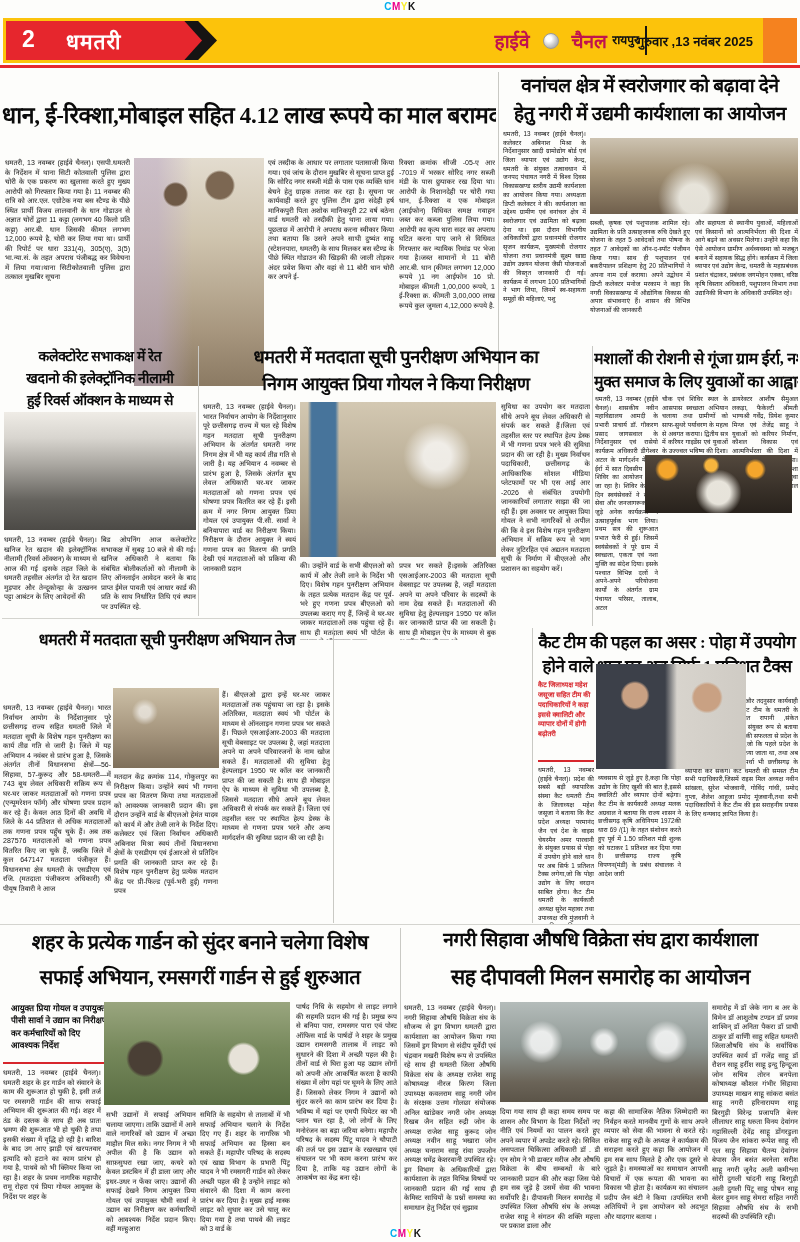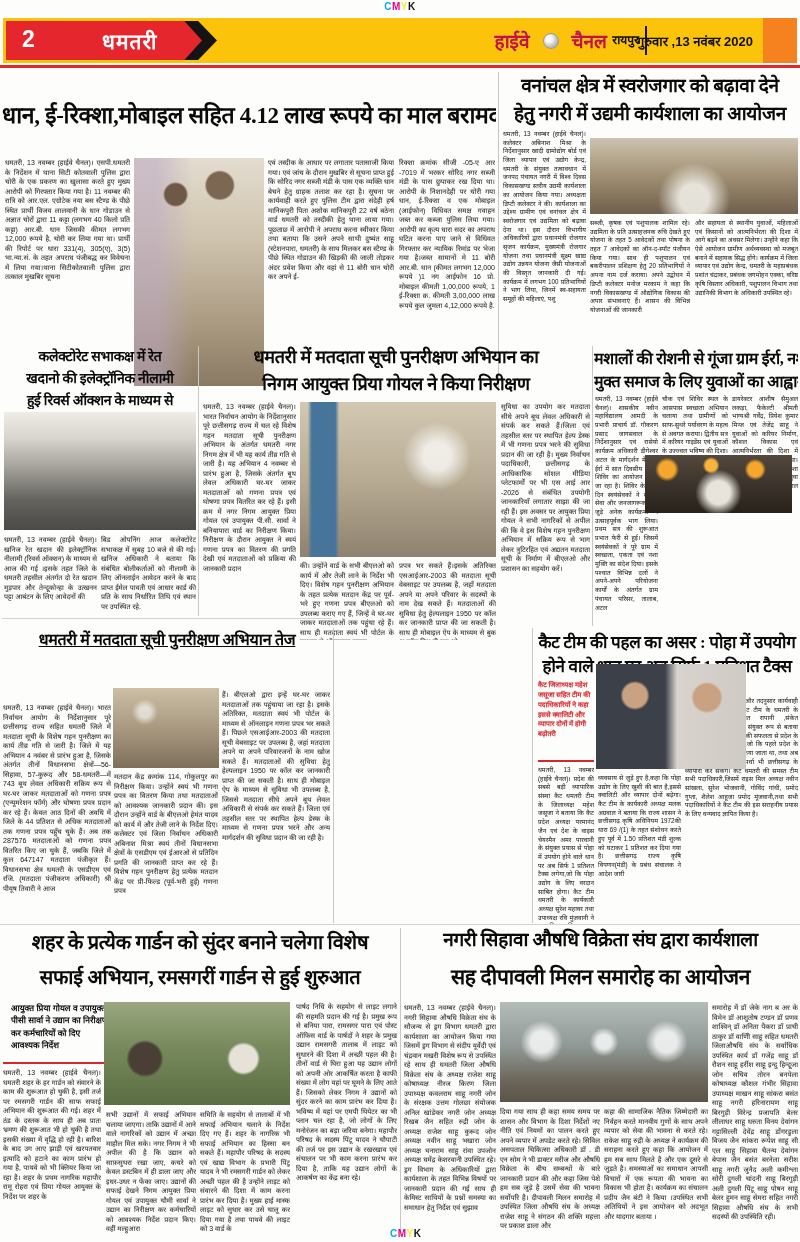--- a/index.html
+++ b/index.html
@@ -28,30 +28,30 @@
 <div id="paper">
 
   <div class="abs cmyk" style="left:0;right:0;top:1px;text-align:center;">
     <span class="c">C</span><span class="m">M</span><span class="y">Y</span><span class="k">K</span>
   </div>
 
   <div class="abs masthead" style="left:3px;top:18px;width:794px;height:45px;">
     <div class="abs tab-black" style="left:172px;top:3px;width:42px;height:39px;"></div>
     <div class="abs tab-red" style="left:3px;top:3px;width:196px;height:39px;">
       <span class="abs" style="left:16px;top:5px;color:#fff;font-weight:bold;font-size:23px;">2</span>
-      <span class="abs" style="left:60px;top:6px;color:#fff;font-weight:bold;font-size:21px;letter-spacing:1px;margin-left:36px;">धमतरी</span>
+      <span class="abs" style="left:60px;top:6px;color:#fff;font-weight:bold;font-size:21px;letter-spacing:1px;">धमतरी</span>
     </div>
     <div class="abs" style="right:190px;top:9px;height:28px;display:flex;align-items:center;gap:13px;font-family:Liberation Mono, monospace;">
       <span class="brand" style="font-size:19px;">हाईवे</span>
       <span style="display:inline-block;width:14px;height:14px;border-radius:50%;background:radial-gradient(circle at 35% 35%, #ffffff 20%, #c9c9c9 55%, #8e8e8e 100%);border:1px solid #9a9a9a;"></span>
       <span class="brand" style="font-size:19px;">चैनल</span>
     </div>
     <span class="abs" style="right:158px;top:13px;color:#111;font-weight:bold;font-size:12px;">रायपुर</span>
     <div class="abs" style="right:150px;top:8px;width:2px;height:29px;background:#151515;"></div>
-    <span class="abs" style="right:44px;top:14px;color:#111;font-weight:bold;font-size:13px;white-space:nowrap;">गुरुवार ,13 नवंबर 2020</span>
+    <span class="abs" style="right:44px;top:14px;color:#111;font-weight:bold;font-size:13px;white-space:nowrap;">गुरुवार ,13 नवंबर 2025</span>
     <div class="abs" style="right:0;top:0;width:34px;height:45px;background:#f5821f;"></div>
   </div>
   <div class="abs" style="left:0;top:65px;width:800px;height:3px;background:#e6262d;"></div>
 
   <div class="abs hl" style="left:2px;top:98px;width:494px;font-size:23px;">धान, ई-रिक्शा,मोबाइल सहित 4.12 लाख रूपये का माल बरामद</div>
   <div class="abs body" style="left:5px;top:158px;width:125px;height:228px;">धमतरी, 13 नवम्बर (हाईवे चैनल)। एसपी.धमतरी के निर्देशन में थाना सिटी कोतवाली पुलिस द्वारा चोरी के एक प्रकरण का खुलासा करते हुए मुख्य आरोपी को गिरफ्तार किया गया है। 11 नवम्बर की रात्रि को आर.एल. एग्रोटेक नया बस स्टैण्ड के पीछे स्थित प्रार्थी विजय लालवानी के धान गोडाउन से अज्ञात चोरों द्वारा 11 कट्टा (लगभग 40 किलो प्रति कट्टा) आर.बी. धान जिसकी कीमत लगभग 12,000 रूपये है, चोरी कर लिया गया था। प्रार्थी की रिपोर्ट पर धारा 331(4), 305(ए), 3(5) भा.न्या.सं. के तहत अपराध पंजीबद्ध कर विवेचना में लिया गया।थाना सिटीकोतवाली पुलिस द्वारा तत्काल मुखबिर सूचना</div>
   <div class="abs photo" style="left:134px;top:158px;width:130px;height:228px;background:
        radial-gradient(circle at 32% 16%, #6e5946 5%, rgba(0,0,0,0) 6%),
        radial-gradient(circle at 66% 12%, #7c6752 6%, rgba(0,0,0,0) 7%),
        linear-gradient(90deg, rgba(187,168,196,0.55) 18%, rgba(0,0,0,0) 45%),
@@ -99,21 +99,21 @@
   <div class="abs body-sm" style="left:662px;top:395px;width:66px;height:232px;">चौक एवं शिविर स्थल के आसपास स्वच्छता अभियान चलाया तथा ग्रामीणों को साफ-सुथरे पर्यावरण के महत्व से अवगत कराया। द्वितीय सत्र में करियर गाइडेंस एवं युवाओं के उज्ज्वल भविष्य की दिशा। विषय पर बौद्धिक परिचर्चा आयोजित की गई। इस अवसर पर बढ़ौदा आरसेटी धमतरी से</div>
   <div class="abs body-sm" style="left:732px;top:395px;width:66px;height:232px;">डायरेक्टर आशीष सैमुअल लकड़ा, फैकेल्टी श्रीमती भाग्यश्री गर्वेंद्र, प्रियेश कुमार मिन्ज एवं तेजेंद्र साहू ने युवाओं को करियर निर्माण, कौशल विकास एवं आत्मनिर्भरता की दिशा में प्रेरक मार्गदर्शन प्रदान किया। समसामयिक सत्र में ‘नशा मुक्त समाज के लिए युवा विषय पर एक भव्य मशाल रैली का आयोजन हुआ।</div>
   <div class="abs photo" style="left:645px;top:455px;width:147px;height:58px;background:
        radial-gradient(circle at 15% 25%, #f5a62c 6%, rgba(0,0,0,0) 9%),
        radial-gradient(circle at 45% 18%, #f7b53e 6%, rgba(0,0,0,0) 9%),
        radial-gradient(circle at 75% 25%, #f5a62c 6%, rgba(0,0,0,0) 9%),
        radial-gradient(circle at 50% 65%, rgba(250,247,238,0.9) 14%, rgba(0,0,0,0) 28%),
        linear-gradient(180deg,#53483d 0%,#3a322a 55%,#28221c 100%);"></div>
 
   <div class="abs rule-h" style="left:2px;top:618px;width:330px;"></div>
-  <div class="abs hl" style="left:2px;top:628px;width:330px;font-size:16px;text-decoration:underline;">धमतरी में मतदाता सूची पुनरीक्षण अभियान तेज</div>
+  <div class="abs hl" style="left:2px;top:628px;width:330px;font-size:16px;">धमतरी में मतदाता सूची पुनरीक्षण अभियान तेज</div>
   <div class="abs photo" style="left:113px;top:688px;width:106px;height:80px;background:
        radial-gradient(circle at 30% 30%, rgba(255,255,255,0.6) 6%, rgba(0,0,0,0) 14%),
        linear-gradient(180deg,#ccbfa6 0%,#a5957d 55%,#7e6f5a 100%);"></div>
   <div class="abs body" style="left:3px;top:703px;width:108px;height:220px;">धमतरी, 13 नवम्बर (हाईवे चैनल)। भारत निर्वाचन आयोग के निर्देशानुसार पूरे छत्तीसगढ़ राज्य सहित धमतरी जिले में मतदाता सूची के विशेष गहन पुनरीक्षण का कार्य तीव्र गति से जारी है। जिले में यह अभियान 4 नवंबर से प्रारंभ हुआ है, जिसके अंतर्गत तीनों विधानसभा क्षेत्रों—56-सिहावा, 57-कुरूद और 58-धमतरी—में 743 बूथ लेवल अधिकारी सक्रिय रूप से घर-घर जाकर मतदाताओं को गणना प्रपत्र (एन्यूमरेशन फॉर्म) और घोषणा प्रपत्र प्रदान कर रहे हैं। केवल आठ दिनों की अवधि में जिले के 44 प्रतिशत से अधिक मतदाताओं तक गणना प्रपत्र पहुँच चुके हैं। अब तक 287576 मतदाताओं को गणना प्रपत्र वितरित किए जा चुके हैं, जबकि जिले में कुल 647147 मतदाता पंजीकृत हैं। विधानसभा क्षेत्र धमतरी के एसडीएम एवं रजि. (मतदाता पंजीकरण अधिकारी) श्री पीयूष तिवारी ने आज</div>
   <div class="abs body" style="left:114px;top:772px;width:104px;height:151px;">मतदान केंद्र क्रमांक 114, गोकुलपुर का निरीक्षण किया। उन्होंने स्वयं भी गणना प्रपत्र का वितरण किया तथा मतदाताओं को आवश्यक जानकारी प्रदान की। इस दौरान उन्होंने वार्ड के बीएलओ हेमंत यादव को कार्य में और तेजी लाने के निर्देश दिए। कलेक्टर एवं जिला निर्वाचन अधिकारी अबिनाश मिश्रा स्वयं तीनों विधानसभा क्षेत्रों के एसडीएम एवं ईआरओ से प्रतिदिन प्रगति की जानकारी प्राप्त कर रहे हैं। विशेष गहन पुनरीक्षण हेतु प्रत्येक मतदान केंद्र पर प्री-फिल्ड (पूर्व-भरी हुई) गणना प्रपत्र</div>
   <div class="abs body" style="left:222px;top:690px;width:108px;height:233px;">हैं। बीएलओ द्वारा इन्हें घर-घर जाकर मतदाताओं तक पहुंचाया जा रहा है। इसके अतिरिक्त, मतदाता स्वयं भी पोर्टल के माध्यम से ऑनलाइन गणना प्रपत्र भर सकते हैं। पिछले एसआईआर-2003 की मतदाता सूची वेबसाइट पर उपलब्ध है, जहां मतदाता अपने या अपने परिवारजनों के नाम खोज सकते हैं। मतदाताओं की सुविधा हेतु हेल्पलाइन 1950 पर कॉल कर जानकारी प्राप्त की जा सकती है। साथ ही मोबाइल ऐप के माध्यम से सुविधा भी उपलब्ध है, जिससे मतदाता सीधे अपने बूथ लेवल अधिकारी से संपर्क कर सकते हैं। जिला एवं तहसील स्तर पर स्थापित हेल्प डेस्क के माध्यम से गणना प्रपत्र भरने और अन्य मार्गदर्शन की सुविधा प्रदान की जा रही है।</div>
 
   <div class="abs rule-v" style="left:333px;top:628px;height:295px;"></div>
   <div class="abs rule-v" style="left:532px;top:628px;height:295px;"></div>
 

